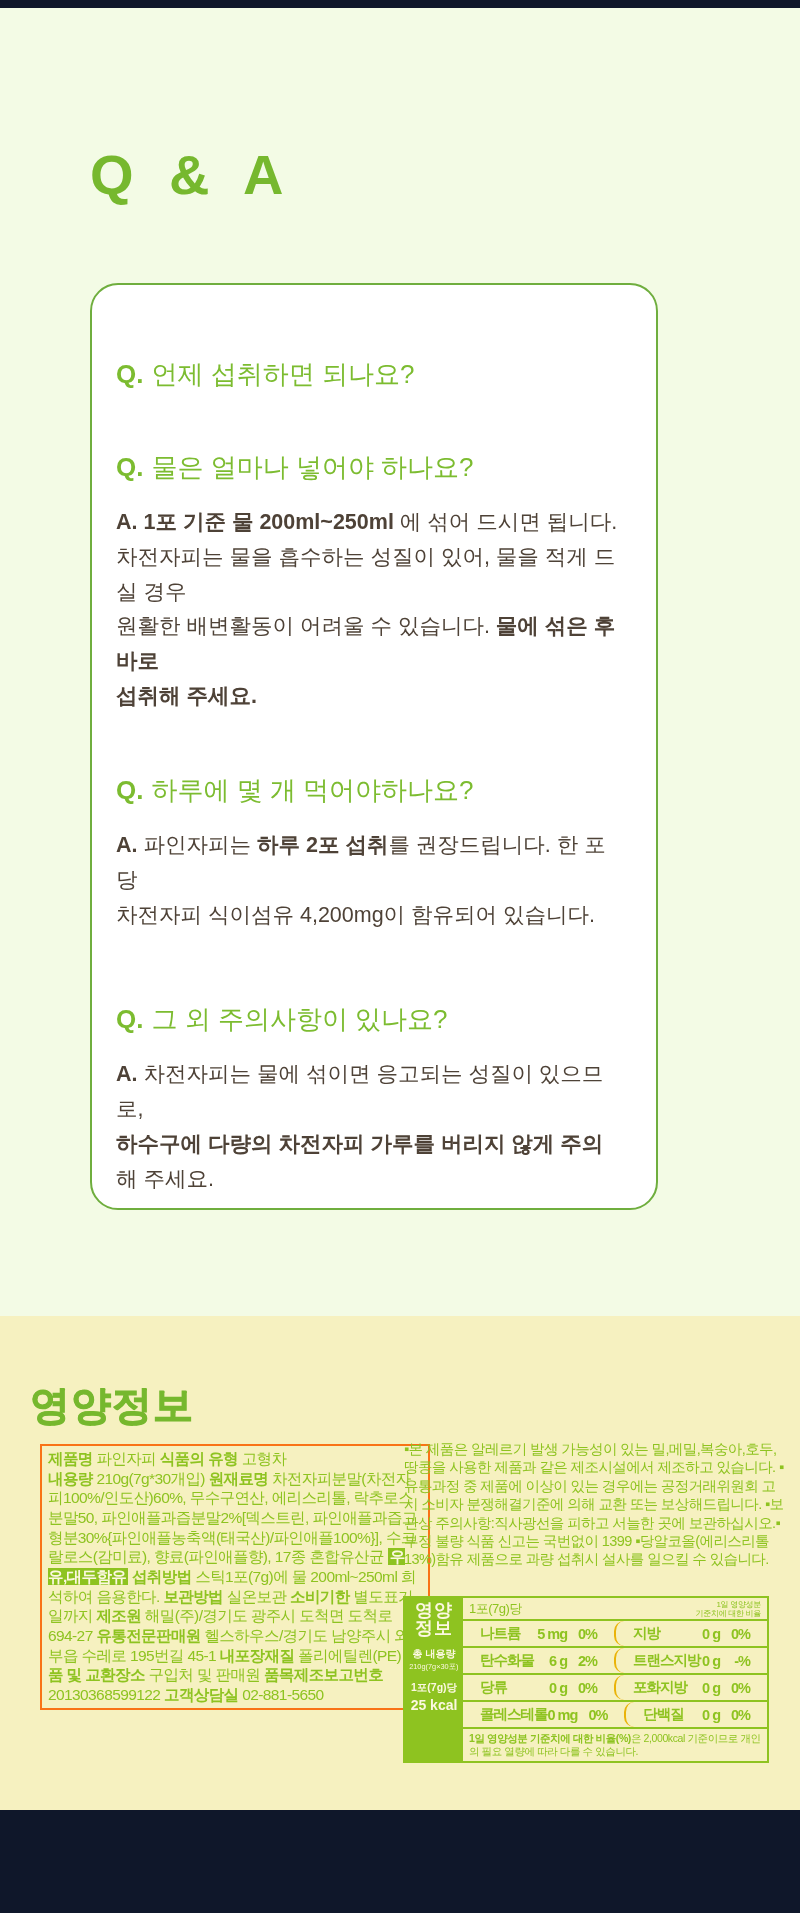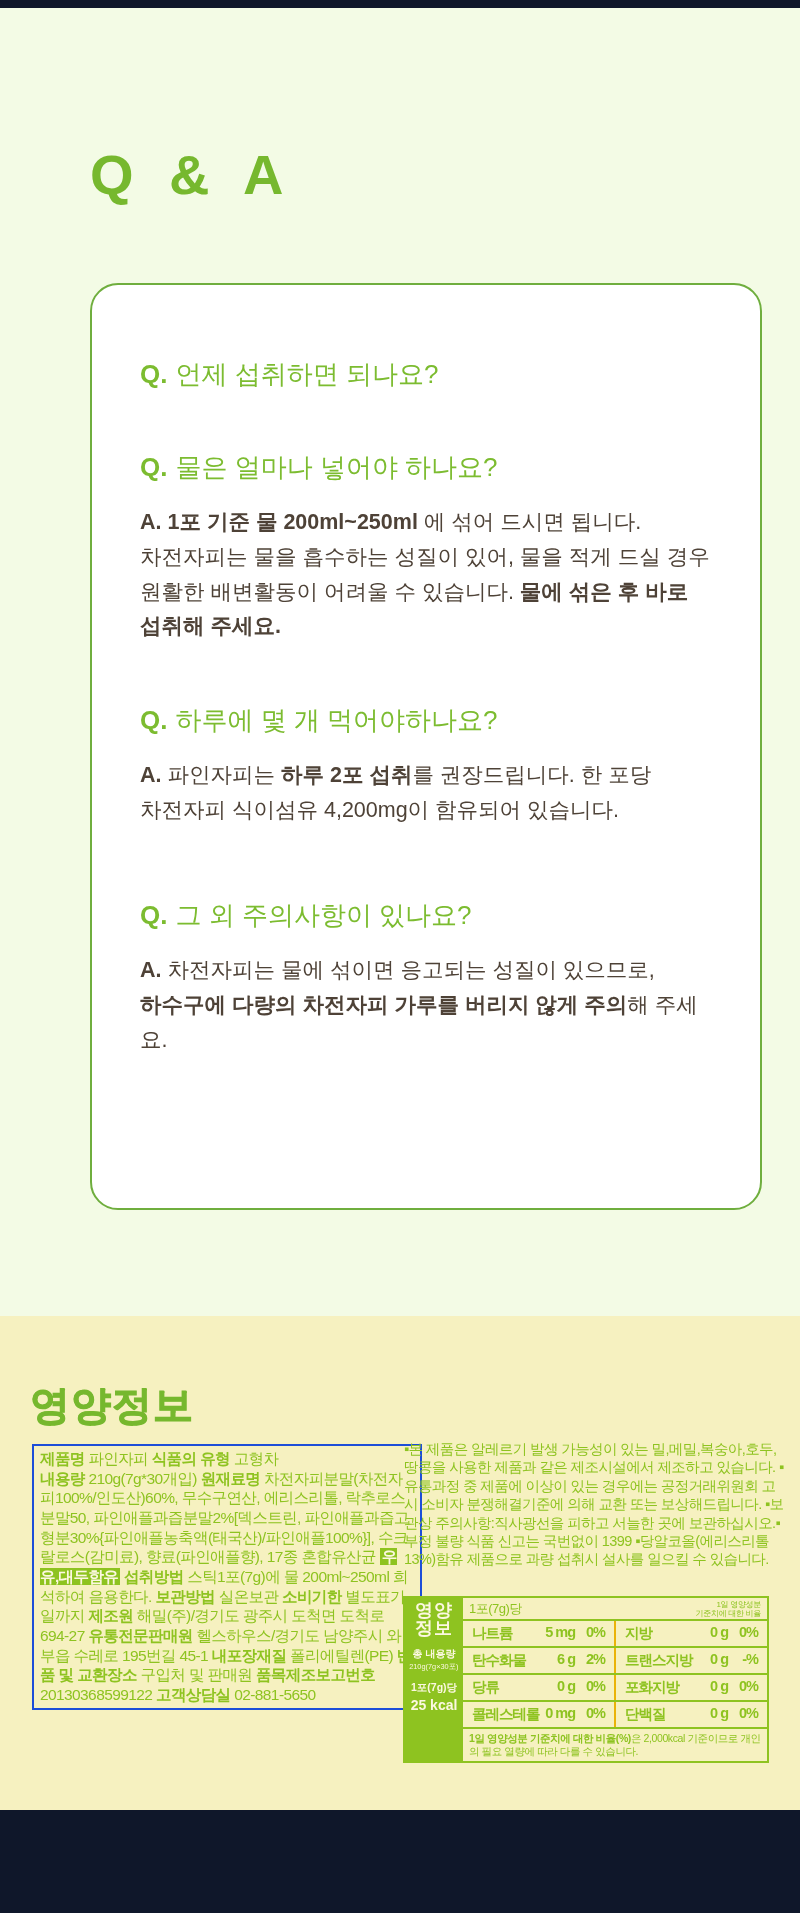--- a/index.html
+++ b/index.html
@@ -5,37 +5,37 @@
   html,body{margin:0;padding:0;}
   body{width:800px;height:1913px;background:#ffffff;font-family:"Liberation Sans","DejaVu Sans",sans-serif;}
   .stage{position:relative;width:800px;height:1913px;overflow:hidden;background:#0f172a;}
 
   .cream-bg{position:absolute;top:8px;left:0;width:800px;height:1308px;background:#f3fbe5;}
   .yellow-bg{position:absolute;top:1316px;left:0;width:800px;height:494px;background:#f6f1c0;}
 
   .qa-title{position:absolute;top:142px;left:90px;font-size:56px;font-weight:bold;
     color:#76b82e;letter-spacing:10px;}
 
-  .qa-card{position:absolute;top:283px;left:90px;width:672px;height:927px;box-sizing:border-box;
-    background:#ffffff;border:2px solid #6fae3e;border-radius:28px;padding:72px 38px 0 48px;}
+  .qa-card{position:absolute;top:283px;left:90px;width:568px;height:927px;box-sizing:border-box;
+    background:#ffffff;border:2px solid #6fae3e;border-radius:28px;padding:72px 38px 0 24px;}
 
   .qa-item{margin-bottom:58px;}
   .qa-item.gap-lg{margin-bottom:59px;}
   .qa-item.gap-md{margin-bottom:70px;}
   .q-line{color:#7cbc30;font-size:26px;margin:0 0 20px 0;}
   .q-line .q-prefix{font-weight:bold;margin-right:8px;}
   .a-line{color:#4e4237;font-size:21.5px;line-height:1.62;}
   .a-line .a-prefix{font-weight:bold;margin-right:6px;}
   .a-line b{font-weight:bold;}
 
   .n-title{position:absolute;top:1378px;left:30px;font-size:40px;font-weight:bold;
     color:#76b82e;letter-spacing:1px;-webkit-text-stroke:1px #76b82e;}
 
-  .info-box{position:absolute;top:1444px;left:32px;width:390px;box-sizing:border-box;
-    border:2px solid #1d4ed8;padding:3px 6px;color:#8ec320;font-size:15.5px;line-height:1.27;
+  .info-box{position:absolute;top:1444px;left:40px;width:390px;box-sizing:border-box;
+    border:2px solid #f97316;padding:3px 6px;color:#8ec320;font-size:15.5px;line-height:1.27;
     letter-spacing:-0.6px;}
   .info-box b{font-weight:bold;}
   .info-box b.hl{background:#8ec320;color:#fcf8e0;padding:0 2px;}
 
   .notices{position:absolute;top:1440px;left:404px;width:382px;color:#8ec320;
     font-size:14.5px;line-height:1.27;letter-spacing:-0.6px;}
 
   .ntable{position:absolute;top:1596px;left:403px;width:366px;box-sizing:border-box;
     display:flex;border:2px solid #8ec320;background:transparent;}
   .nt-side{width:58px;background:#8ec320;color:#fcf8e0;text-align:center;
@@ -45,22 +45,22 @@
   .nts-total-value{font-size:8px;transform:scaleX(.92);white-space:nowrap;}
   .nts-per{font-size:10.5px;font-weight:bold;margin-top:9px;white-space:nowrap;}
   .nts-kcal{font-size:14px;font-weight:bold;margin-top:2px;}
 
   .nt-main{flex:1;display:flex;flex-direction:column;color:#8ec320;}
   .nt-head{display:flex;justify-content:space-between;align-items:flex-start;
     border-bottom:2px solid #8ec320;padding:2px 6px 1px 6px;}
   .nth-serving{font-size:13px;letter-spacing:-0.5px;}
   .nth-ref{font-size:8px;text-align:right;line-height:1.15;letter-spacing:-0.3px;}
   .nt-row{display:flex;border-bottom:2px solid #8ec320;}
-  .nt-cell{flex:1;display:flex;align-items:flex-start;padding:3px 9px;font-size:14.5px;
-    font-weight:bold;letter-spacing:-1px;white-space:nowrap;}
+  .nt-cell{flex:1;display:flex;align-items:center;padding:3px 17px;font-size:14.5px;
+    font-weight:bold;letter-spacing:-1px;white-space:nowrap;border-radius:10px;}
   .nt-cell.right{border-left:2px solid #eab308;}
   .nt-cell .nm{flex:1;text-align:left;}
   .nt-cell .amt{text-align:right;}
   .nt-cell .pct{width:30px;text-align:right;}
   .nt-foot{font-size:10.5px;line-height:1.22;padding:3px 6px;letter-spacing:-0.4px;}
   .nt-foot b{font-weight:bold;}
 </style>
 </head>
 <body>
 

